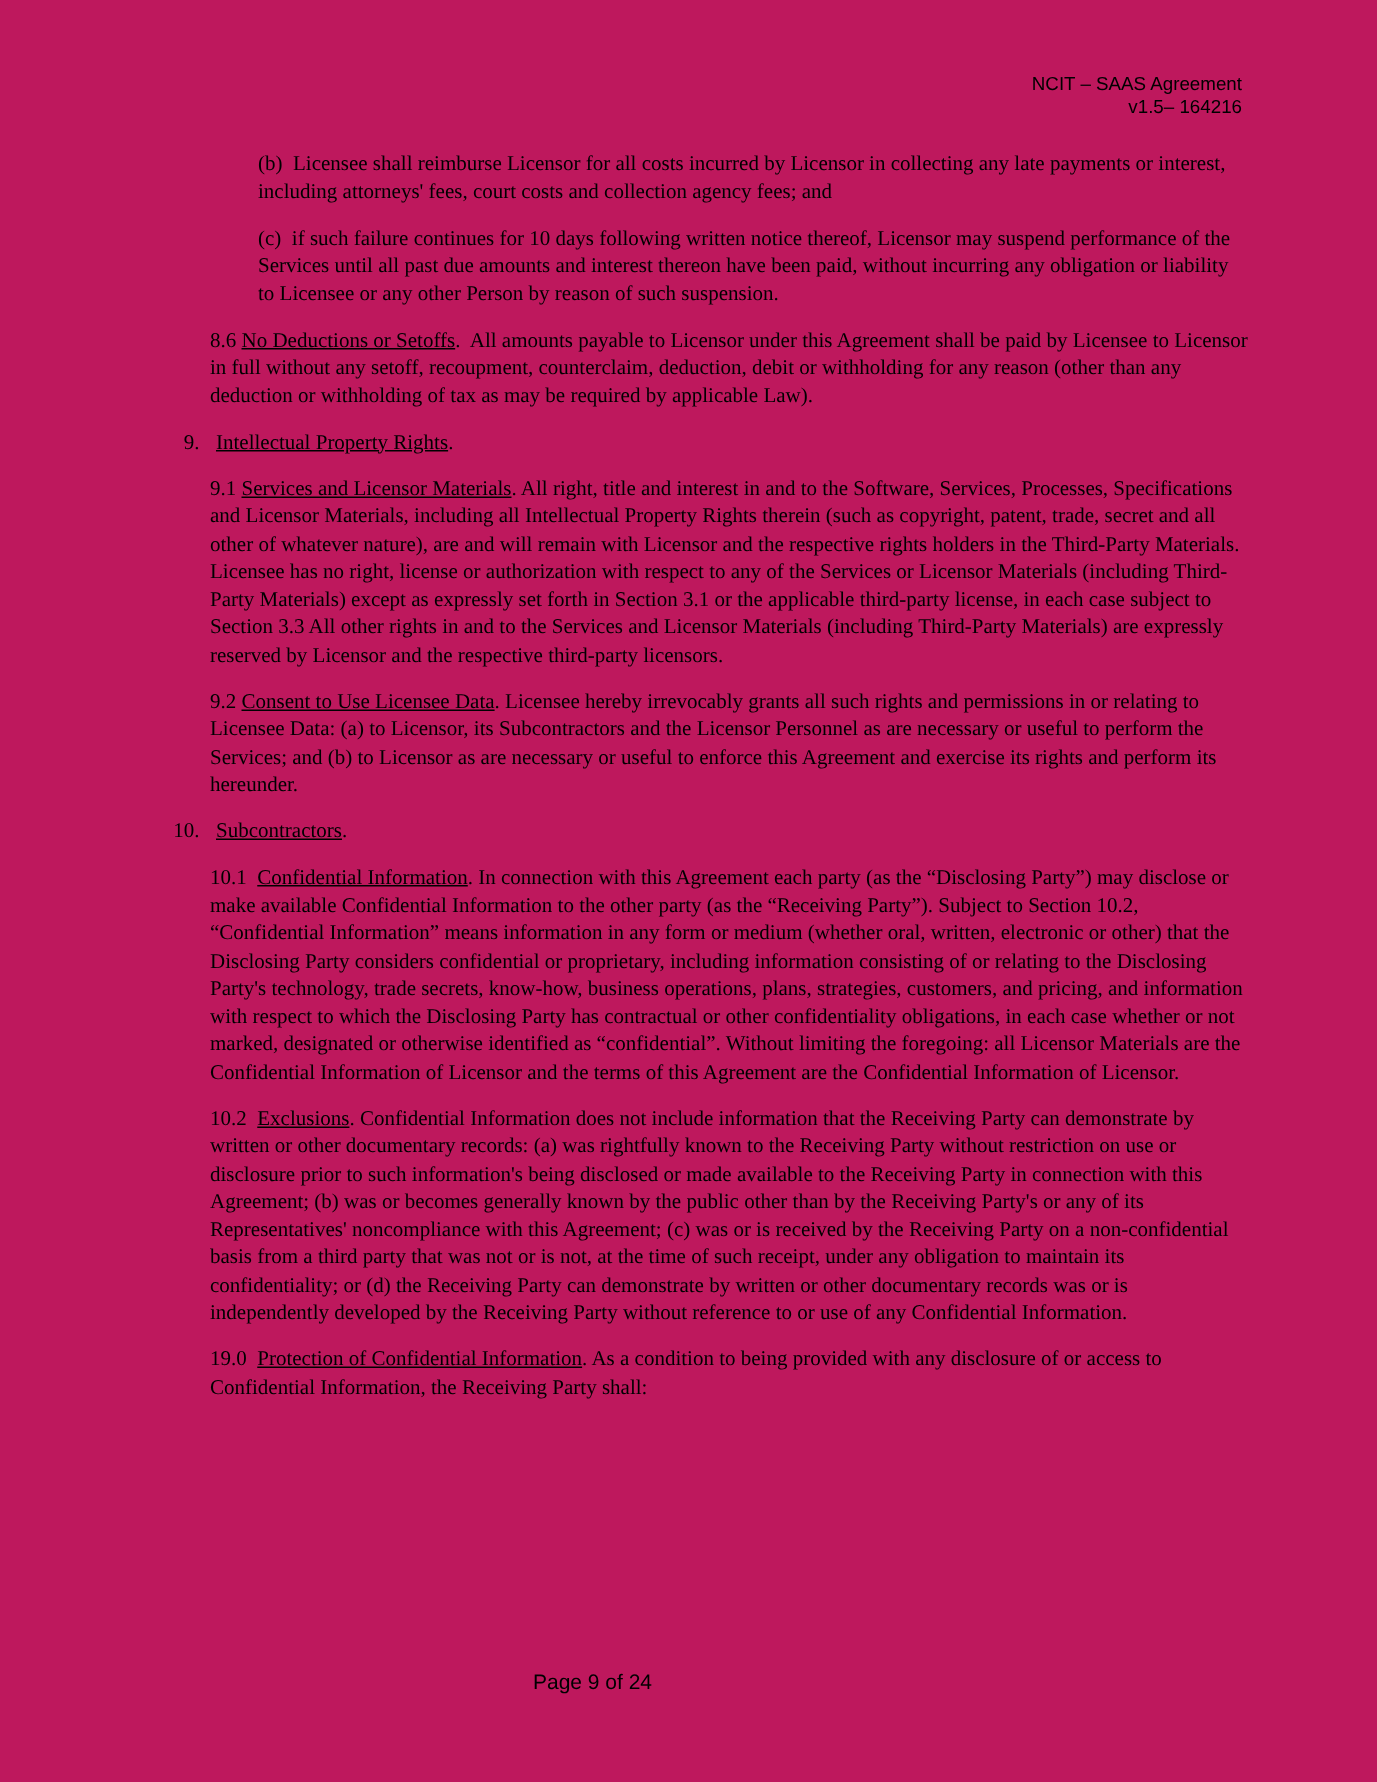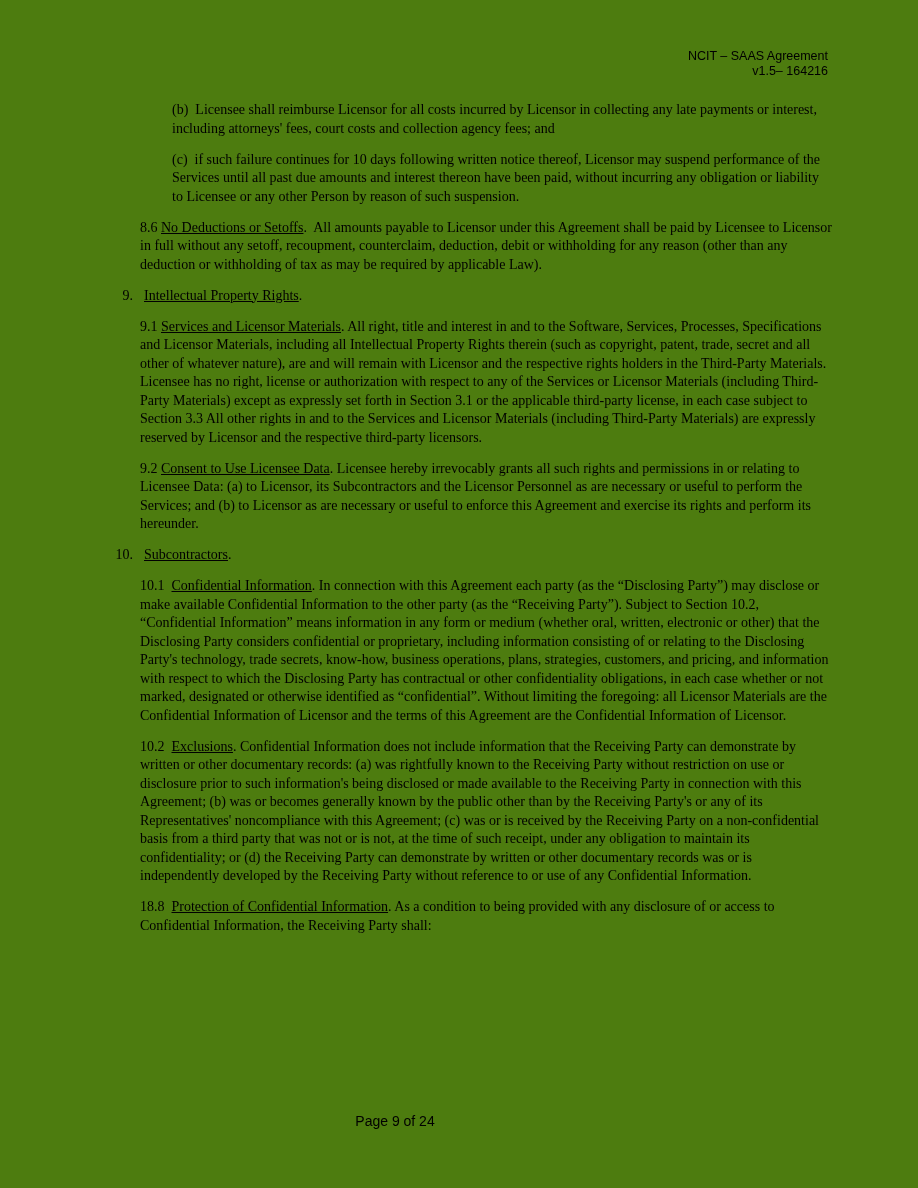--- a/index.html
+++ b/index.html
@@ -4,21 +4,21 @@
 <style>
   html, body {
     margin: 0;
     padding: 0;
     background: #ffffff;
   }
   .page {
     position: relative;
     width: 918px;
     height: 1188px;
-    background: #4d7c0f;
+    background: #be185d;
     font-family: "Liberation Sans", sans-serif;
     color: #000000;
     overflow: hidden;
   }
   .doc-header {
     position: absolute;
     top: 49px;
     right: 90px;
     text-align: right;
     font-size: 12.5px;
@@ -80,19 +80,19 @@
     <p class="indent-1"><span>9.1 </span><u>Services and Licensor Materials</u><span>. All right, title and interest in and to the Software, Services, Processes, Specifications and Licensor Materials, including all Intellectual Property Rights therein (such as copyright, patent, trade, secret and all other of whatever nature), are and will remain with Licensor and the respective rights holders in the Third-Party Materials. Licensee has no right, license or authorization with respect to any of the Services or Licensor Materials (including Third-Party Materials) except as expressly set forth in Section 3.1 or the applicable third-party license, in each case subject to Section 3.3 All other rights in and to the Services and Licensor Materials (including Third-Party Materials) are expressly reserved by Licensor and the respective third-party licensors.</span></p>
 
     <p class="indent-1"><span>9.2 </span><u>Consent to Use Licensee Data</u><span>. Licensee hereby irrevocably grants all such rights and permissions in or relating to Licensee Data: (a) to Licensor, its Subcontractors and the Licensor Personnel as are necessary or useful to perform the Services; and (b) to Licensor as are necessary or useful to enforce this Agreement and exercise its rights and perform its hereunder.</span></p>
 
     <p class="item"><span class="num">10.</span><u>Subcontractors</u><span>.</span></p>
 
     <p class="indent-1"><span>10.1  </span><u>Confidential Information</u><span>. In connection with this Agreement each party (as the “Disclosing Party”) may disclose or make available Confidential Information to the other party (as the “Receiving Party”). Subject to Section 10.2, “Confidential Information” means information in any form or medium (whether oral, written, electronic or other) that the Disclosing Party considers confidential or proprietary, including information consisting of or relating to the Disclosing Party's technology, trade secrets, know-how, business operations, plans, strategies, customers, and pricing, and information with respect to which the Disclosing Party has contractual or other confidentiality obligations, in each case whether or not marked, designated or otherwise identified as “confidential”. Without limiting the foregoing: all Licensor Materials are the Confidential Information of Licensor and the terms of this Agreement are the Confidential Information of Licensor.</span></p>
 
     <p class="indent-1"><span>10.2  </span><u>Exclusions</u><span>. Confidential Information does not include information that the Receiving Party can demonstrate by written or other documentary records: (a) was rightfully known to the Receiving Party without restriction on use or disclosure prior to such information's being disclosed or made available to the Receiving Party in connection with this Agreement; (b) was or becomes generally known by the public other than by the Receiving Party's or any of its Representatives' noncompliance with this Agreement; (c) was or is received by the Receiving Party on a non-confidential basis from a third party that was not or is not, at the time of such receipt, under any obligation to maintain its confidentiality; or (d) the Receiving Party can demonstrate by written or other documentary records was or is independently developed by the Receiving Party without reference to or use of any Confidential Information.</span></p>
 
-    <p class="indent-1"><span>18.8  </span><u>Protection of Confidential Information</u><span>. As a condition to being provided with any disclosure of or access to Confidential Information, the Receiving Party shall:</span></p>
+    <p class="indent-1"><span>19.0  </span><u>Protection of Confidential Information</u><span>. As a condition to being provided with any disclosure of or access to Confidential Information, the Receiving Party shall:</span></p>
 
   </div>
 
   <div class="doc-footer">Page 9 of 24</div>
 
 </div>
 
 </body></html>

